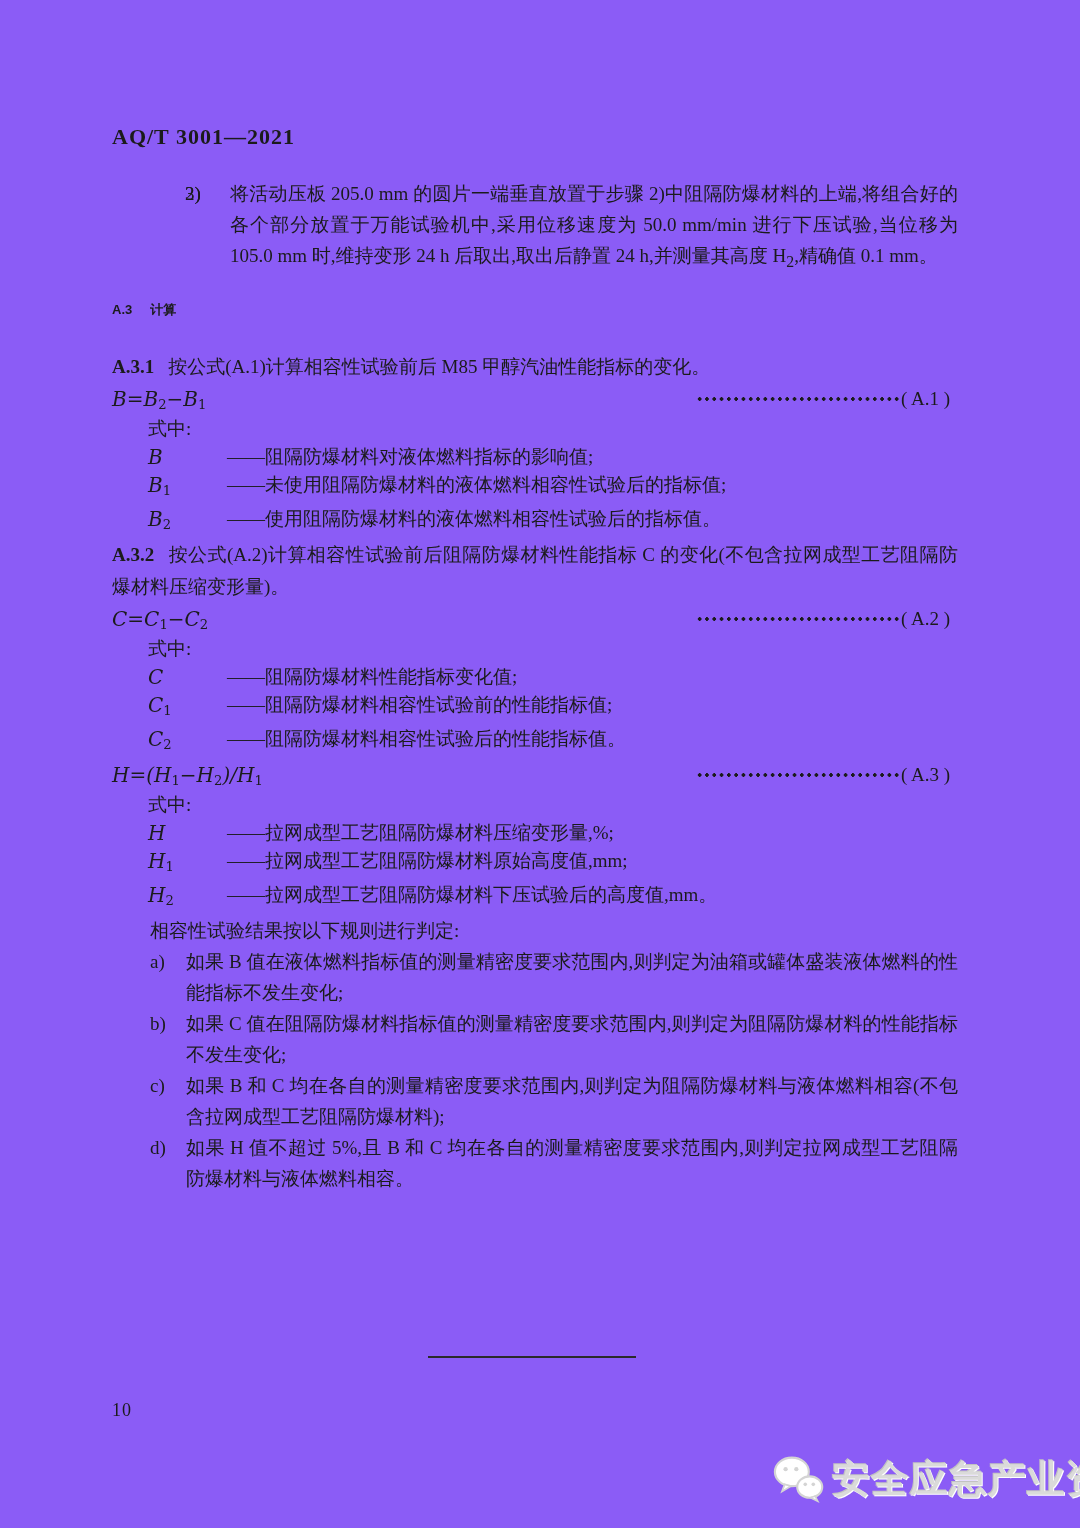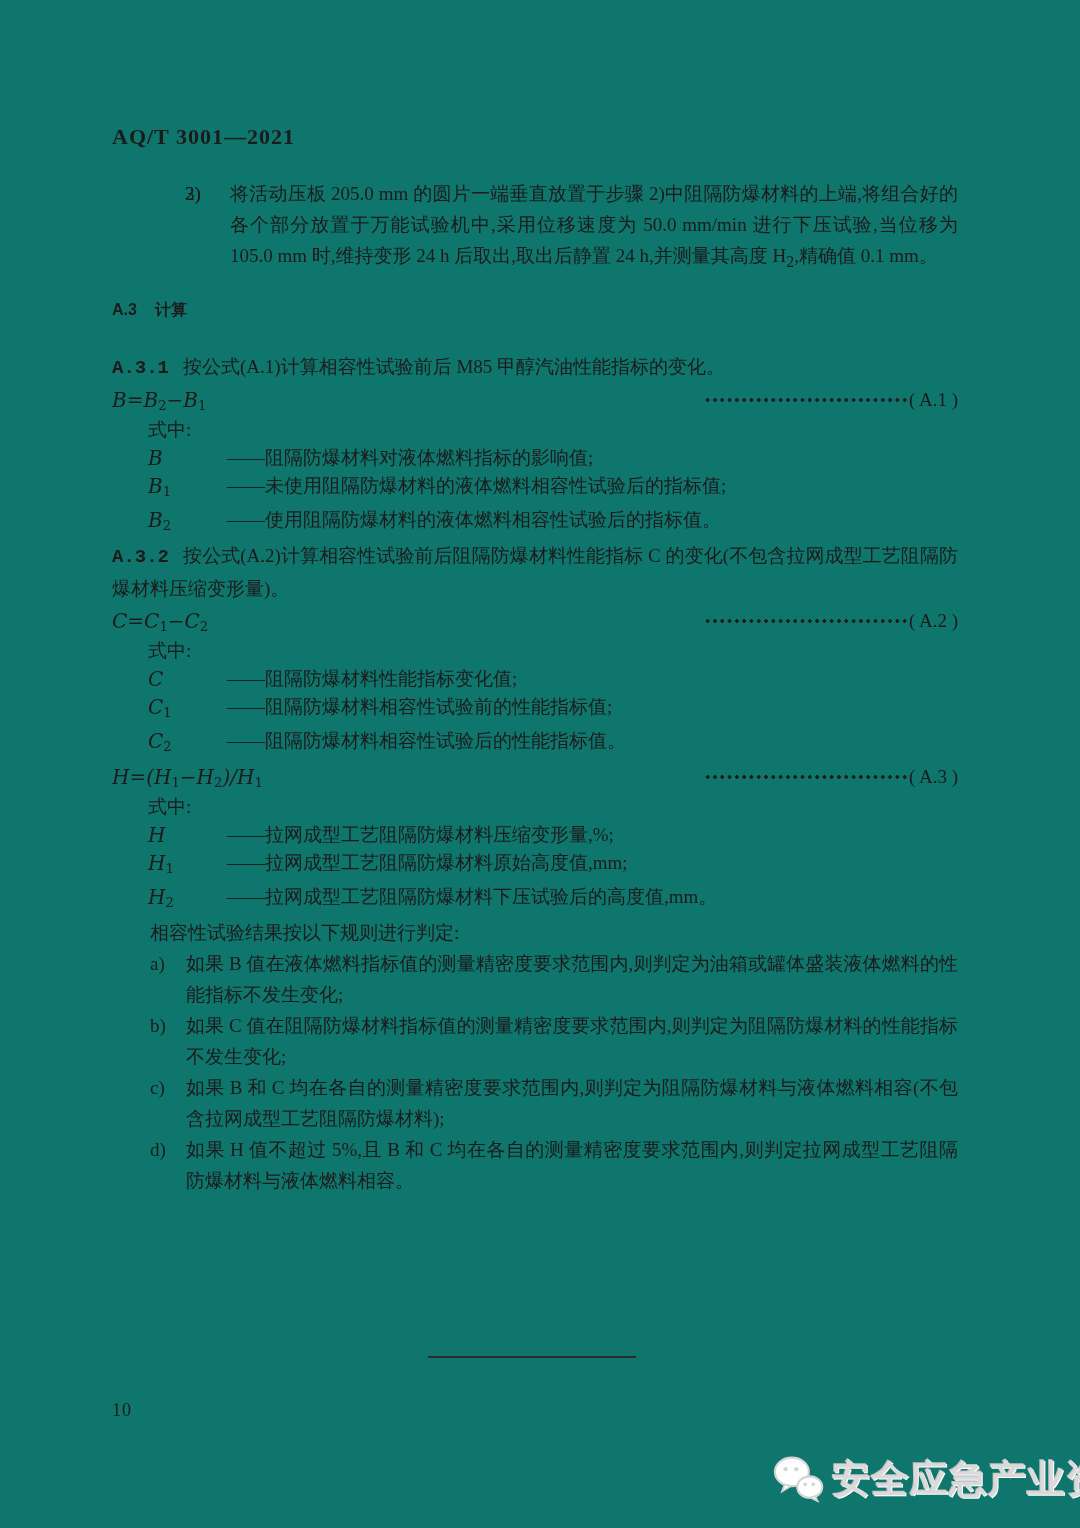--- a/index.html
+++ b/index.html
@@ -1,57 +1,57 @@
 <!DOCTYPE html>
 <html><head>
 <meta charset="utf-8">
 <style>
   html,body{margin:0;padding:0;background:#ffffff;}
   .page{
     position:relative;
     width:1080px;height:1528px;
-    background:#0f766e;
+    background:#8b5cf6;
     color:#1b1b1b;
     font-family:"Liberation Serif","DejaVu Serif",serif;
     font-size:19px;
     overflow:hidden;
   }
   .content{
     position:absolute;left:112px;top:0;width:846px;padding-top:125px;
   }
   .doc-header{
     font-family:"Liberation Serif","DejaVu Serif",serif;
     font-weight:bold;font-size:22px;line-height:24px;
     letter-spacing:1px;
     margin-bottom:29px;
   }
   .steps{margin-left:73px;}
   .step{position:relative;padding-left:45px;line-height:31px;margin-bottom:2px;
     text-align:justify;}
   .step .marker{position:absolute;left:0;top:0;width:45px;}
   .sec-heading{
     font-family:"Liberation Sans","DejaVu Sans",sans-serif;
-    font-weight:bold;font-size:16px;line-height:26px;
+    font-weight:bold;font-size:13px;line-height:26px;
     margin-top:20px;margin-bottom:28px;
   }
   .sec-heading .sec-label{margin-right:18px;}
   .sec-heading-a4{margin-top:22px;margin-bottom:24px;}
   .clause{line-height:32px;text-align:justify;}
   .clause-label{
-    font-family:Liberation Mono, monospace;
+    font-family:Liberation Serif, serif;
     font-weight:bold;margin-right:14px;
   }
   .formula-row{position:relative;height:32px;line-height:32px;margin:0;}
   .formula{
     position:absolute;left:0;right:0;text-align:left;
     font-family:"DejaVu Serif","Liberation Serif",serif;
     font-style:italic;font-size:20px;
   }
   .formula sub,.sym sub{font-style:normal;font-size:0.66em;vertical-align:-3px;}
-  .leader{position:absolute;right:0;top:0;height:32px;display:flex;align-items:center;}
+  .leader{position:absolute;right:8px;top:0;height:32px;display:flex;align-items:center;}
   .dots{
     width:203px;height:32px;
     background-image:radial-gradient(circle,#1b1b1b 1.6px,transparent 1.9px);
     background-size:7.3px 32px;background-position:0 0;background-repeat:repeat-x;
   }
   .formula-no{font-size:19px;margin-left:2px;white-space:nowrap;}
   .lead-in{margin-left:36px;line-height:28px;}
   .def-row{display:flex;margin-left:36px;line-height:28px;}
   .sym{
     flex:none;width:79px;

